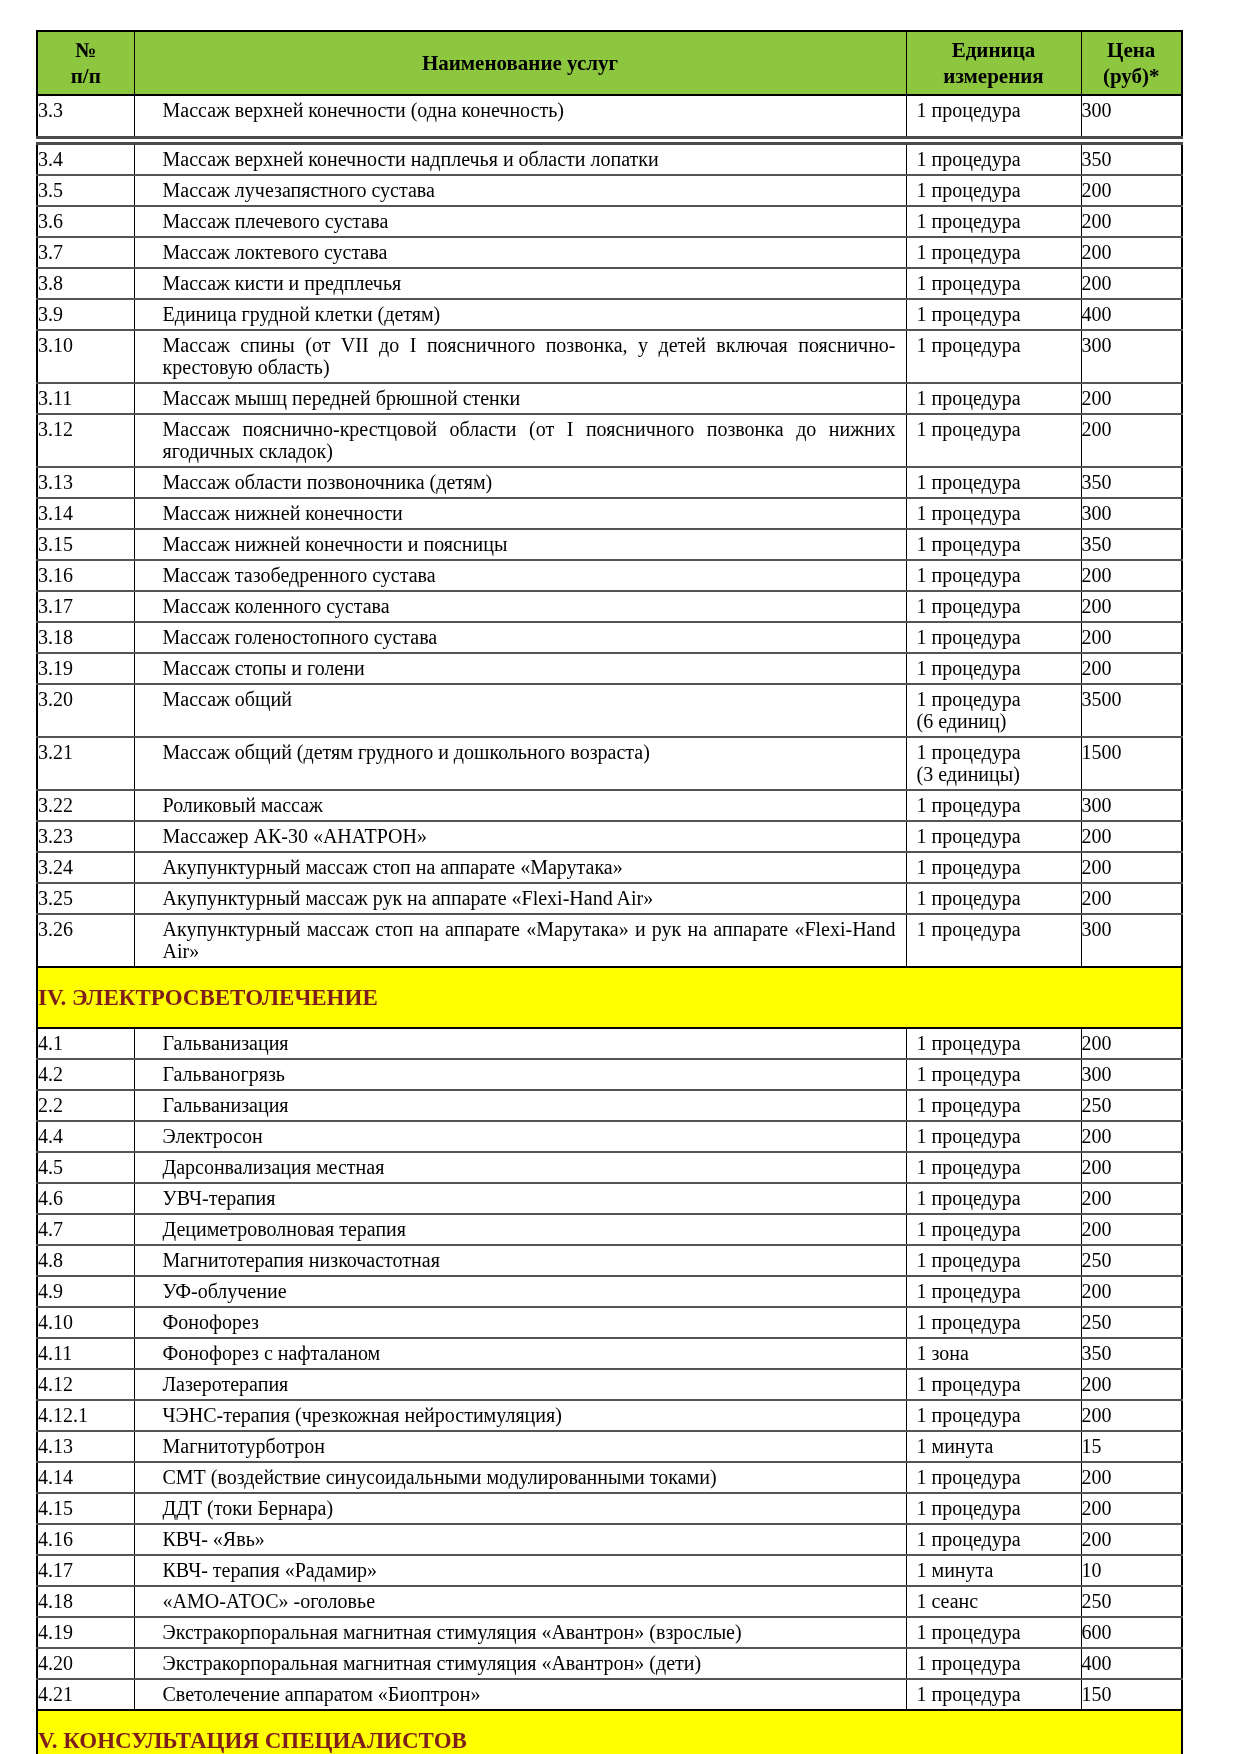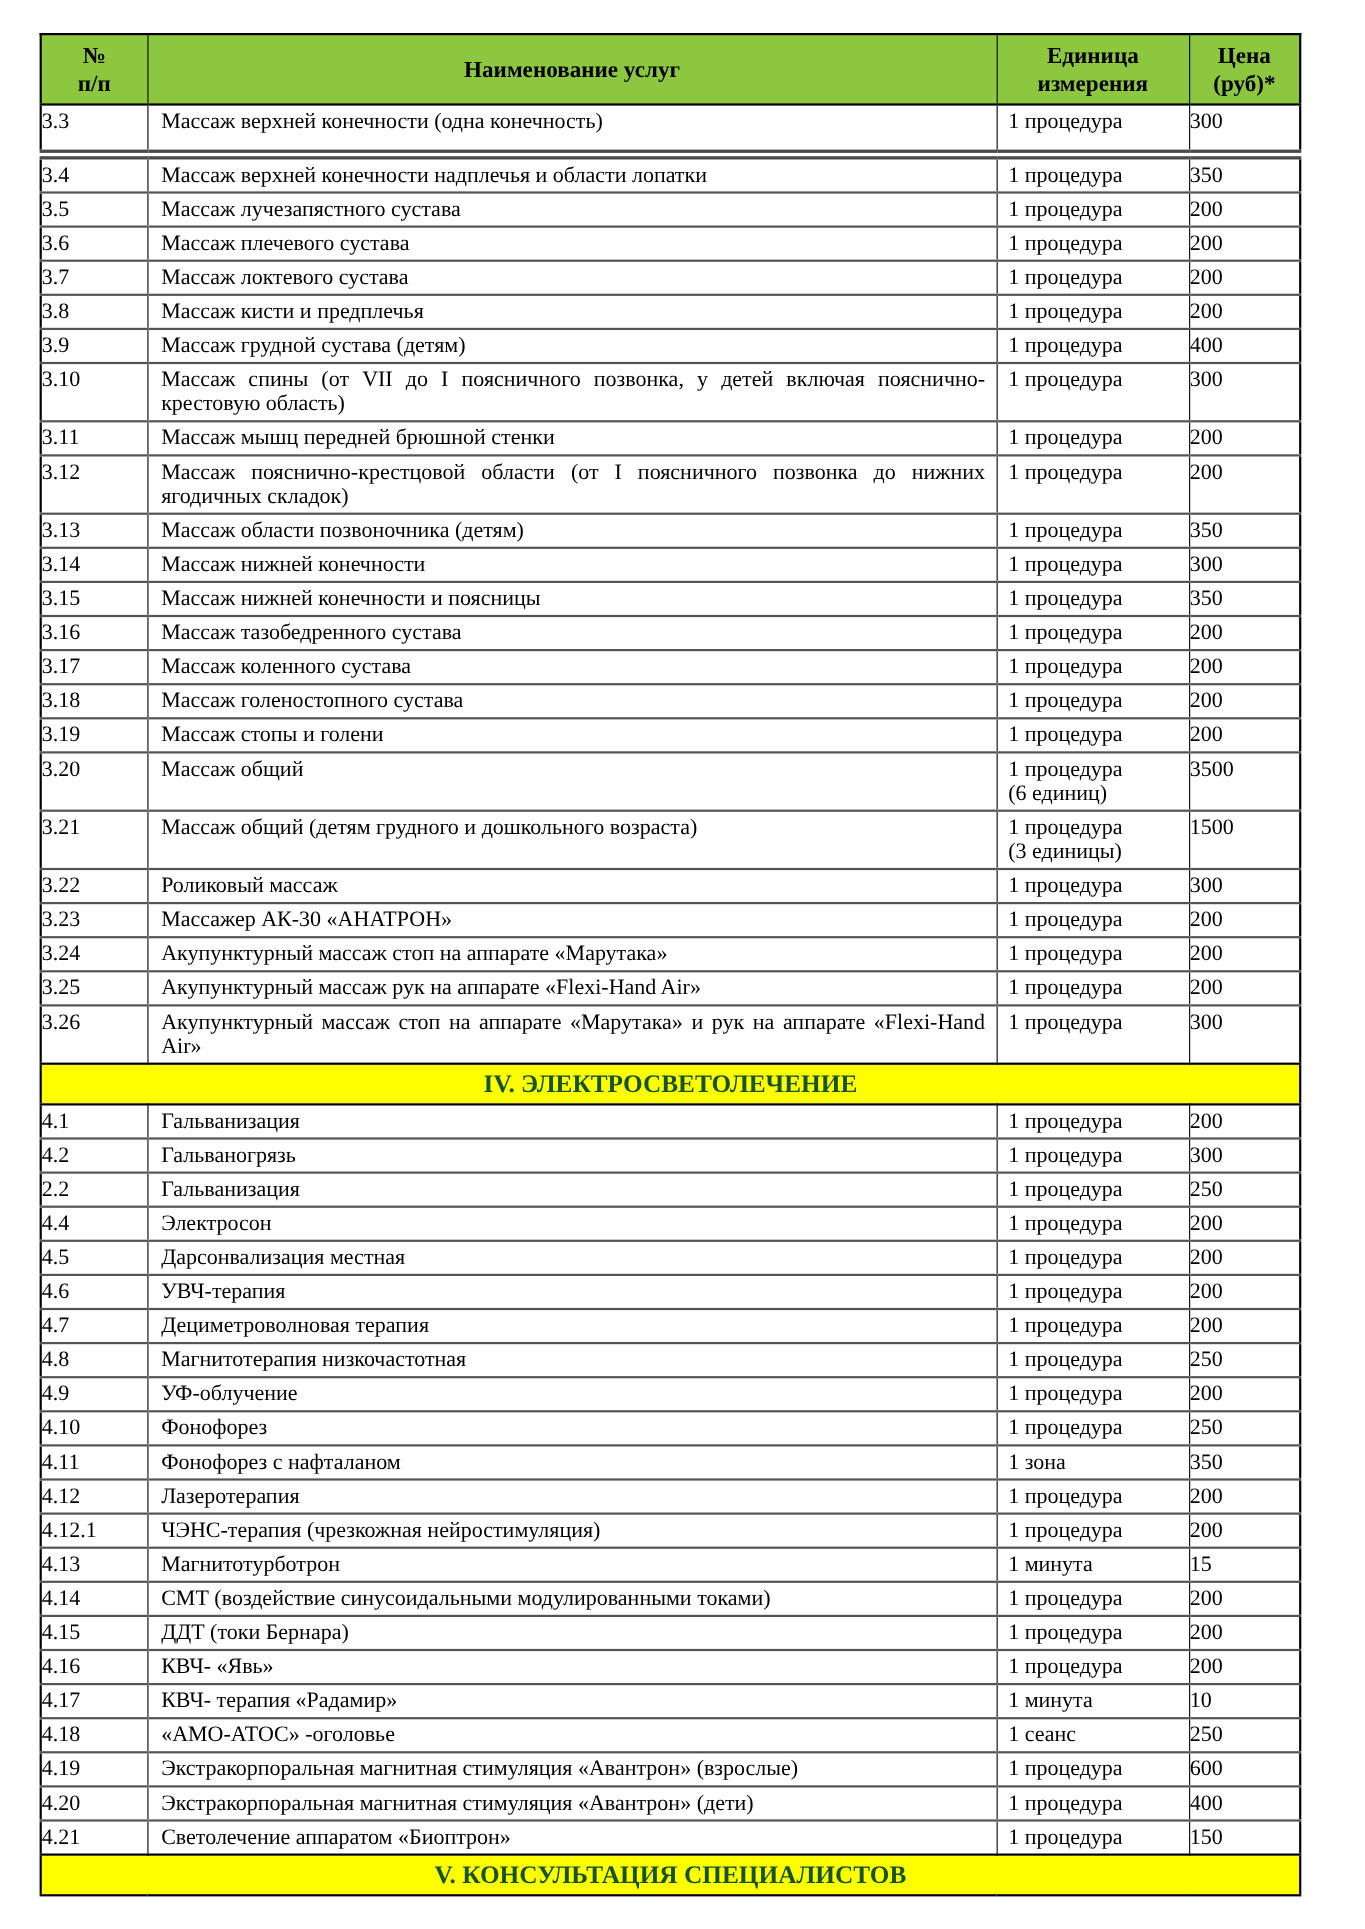--- a/index.html
+++ b/index.html
@@ -45,33 +45,33 @@
     font-size: 20px;
     line-height: 22px;
     vertical-align: top;
     padding: 3px 0 4px 0;
     overflow: hidden;
   }
   tr.tall td { padding-bottom: 15px; }
   tr.gap  td { border-top: 9px double #4a4a4a; }
 
   td.cell-num   {  padding-right: 10px; }
-  td.cell-name  { text-align: justify; padding-left: 12px; padding-right: 10px; }
+  td.cell-name  { text-align: justify; padding-left: 28px; padding-right: 10px; }
   td.cell-unit  { text-align: left;   padding-left: 10px; padding-right: 6px; white-space: pre-line; margin-top: 29px; }
   td.cell-price { text-align: left;  padding-right: 16px; }
 
   tr.section-row td.section-cell {
     background: #FFFF00;
-    color: #14532d;
+    color: #7f1d1d;
     font-weight: bold;
     font-size: 23px;
     line-height: 27px;
-    text-align: center;
+    text-align: left;
     vertical-align: middle;
-    padding: 4px 0;
+    padding: 16px 0;
     border-top: 2px solid #000000;
     border-bottom: 2px solid #000000;
     white-space: nowrap;
   }
 </style>
 </head>
 <body>
 
 <table class="price-table">
   <colgroup>
@@ -123,21 +123,21 @@
         <td class="cell-price">200</td>
       </tr>
       <tr>
         <td class="cell-num">3.8</td>
         <td class="cell-name">Массаж кисти и предплечья</td>
         <td class="cell-unit">1 процедура</td>
         <td class="cell-price">200</td>
       </tr>
       <tr>
         <td class="cell-num">3.9</td>
-        <td class="cell-name">Массаж грудной сустава (детям)</td>
+        <td class="cell-name">Единица грудной клетки (детям)</td>
         <td class="cell-unit">1 процедура</td>
         <td class="cell-price">400</td>
       </tr>
       <tr>
         <td class="cell-num">3.10</td>
         <td class="cell-name">Массаж спины (от VII до I поясничного позвонка, у детей включая пояснично-крестовую область)</td>
         <td class="cell-unit">1 процедура</td>
         <td class="cell-price">300</td>
       </tr>
       <tr>

